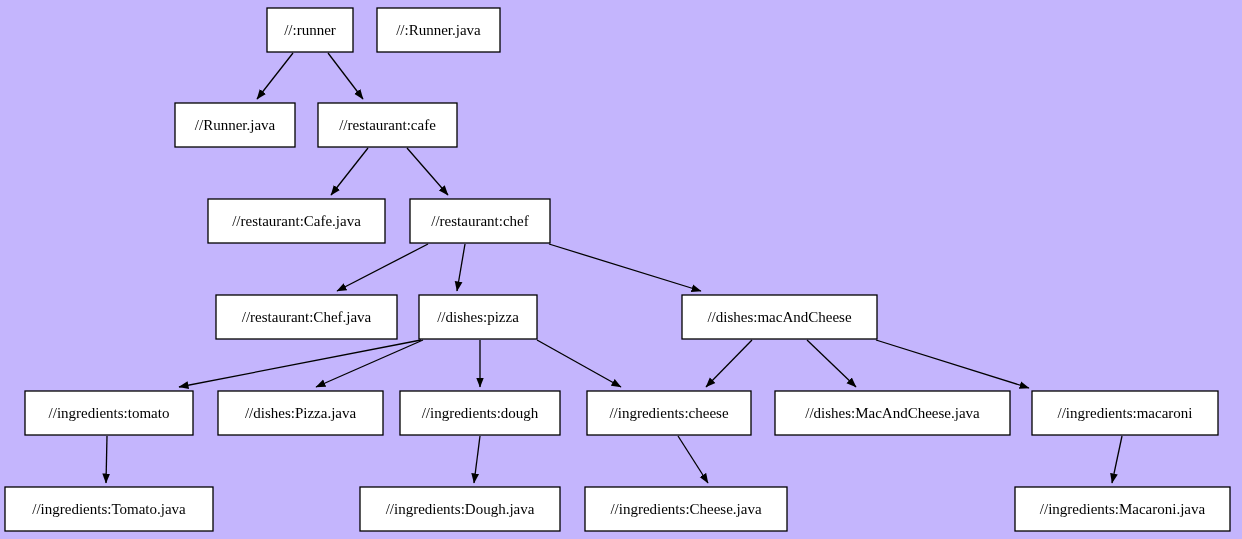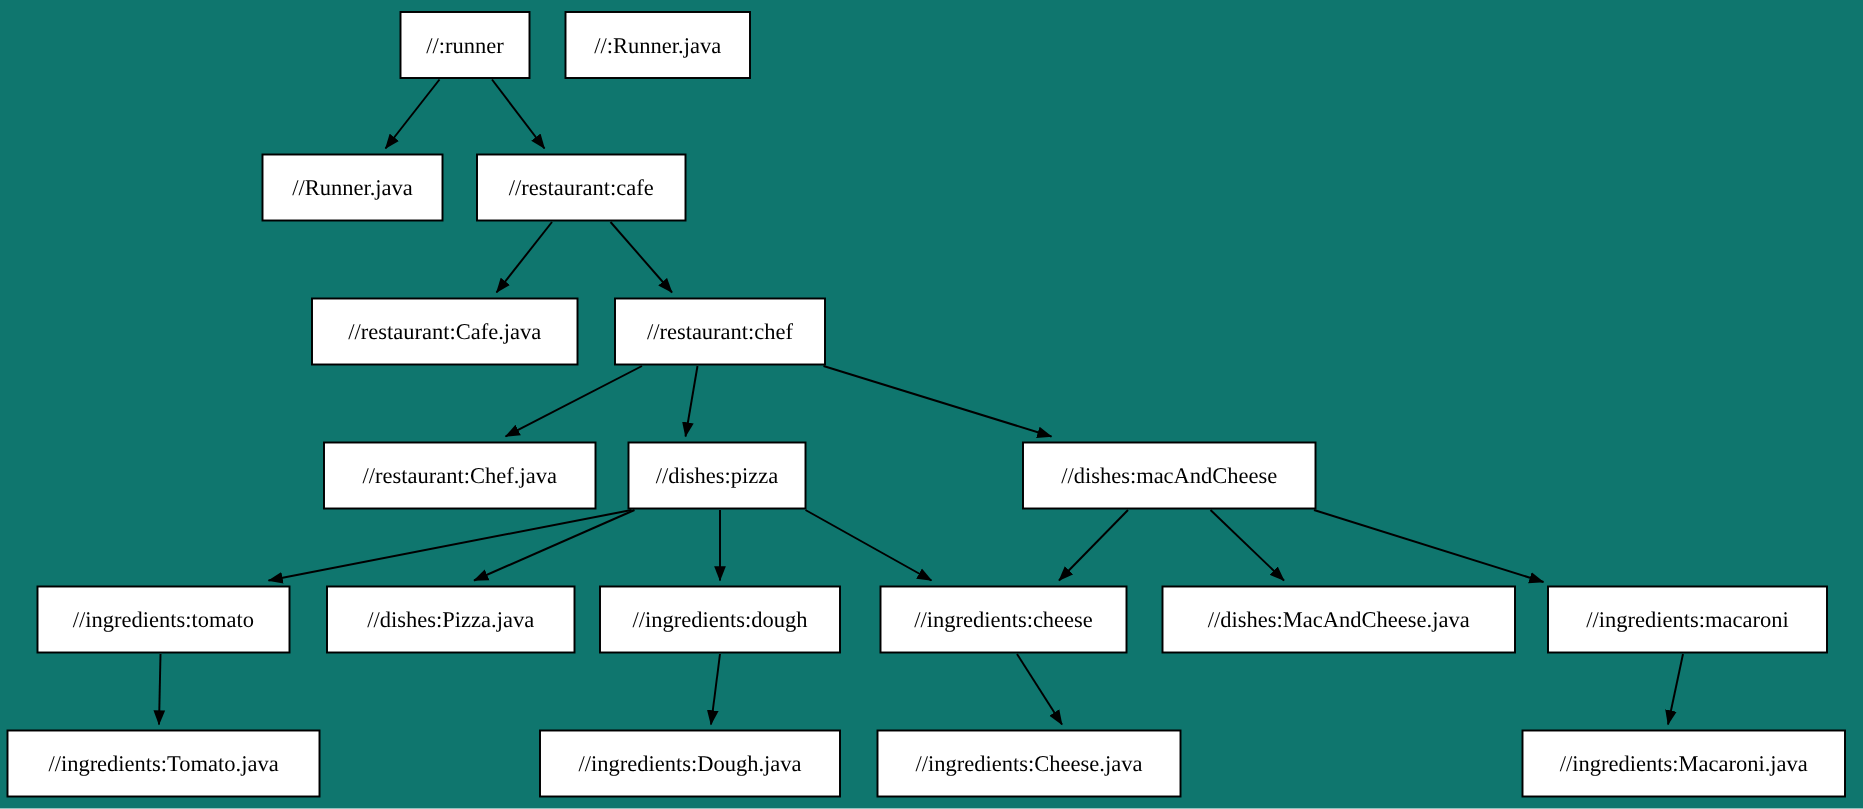--- a/index.html
+++ b/index.html
@@ -4,21 +4,21 @@
 <style>
   html, body {
     margin: 0;
     padding: 0;
     background: #ffffff;
   }
   .graph-wrap {
     position: relative;
     width: 1242px;
     height: 539px;
-    background: #0f766e;
+    background: #c4b5fd;
     font-family: "Liberation Serif", "DejaVu Serif", serif;
   }
   svg text {
     font-family: "Liberation Serif", "DejaVu Serif", serif;
     font-size: 15px;
     fill: #000000;
   }
 </style>
 </head>
 <body>

